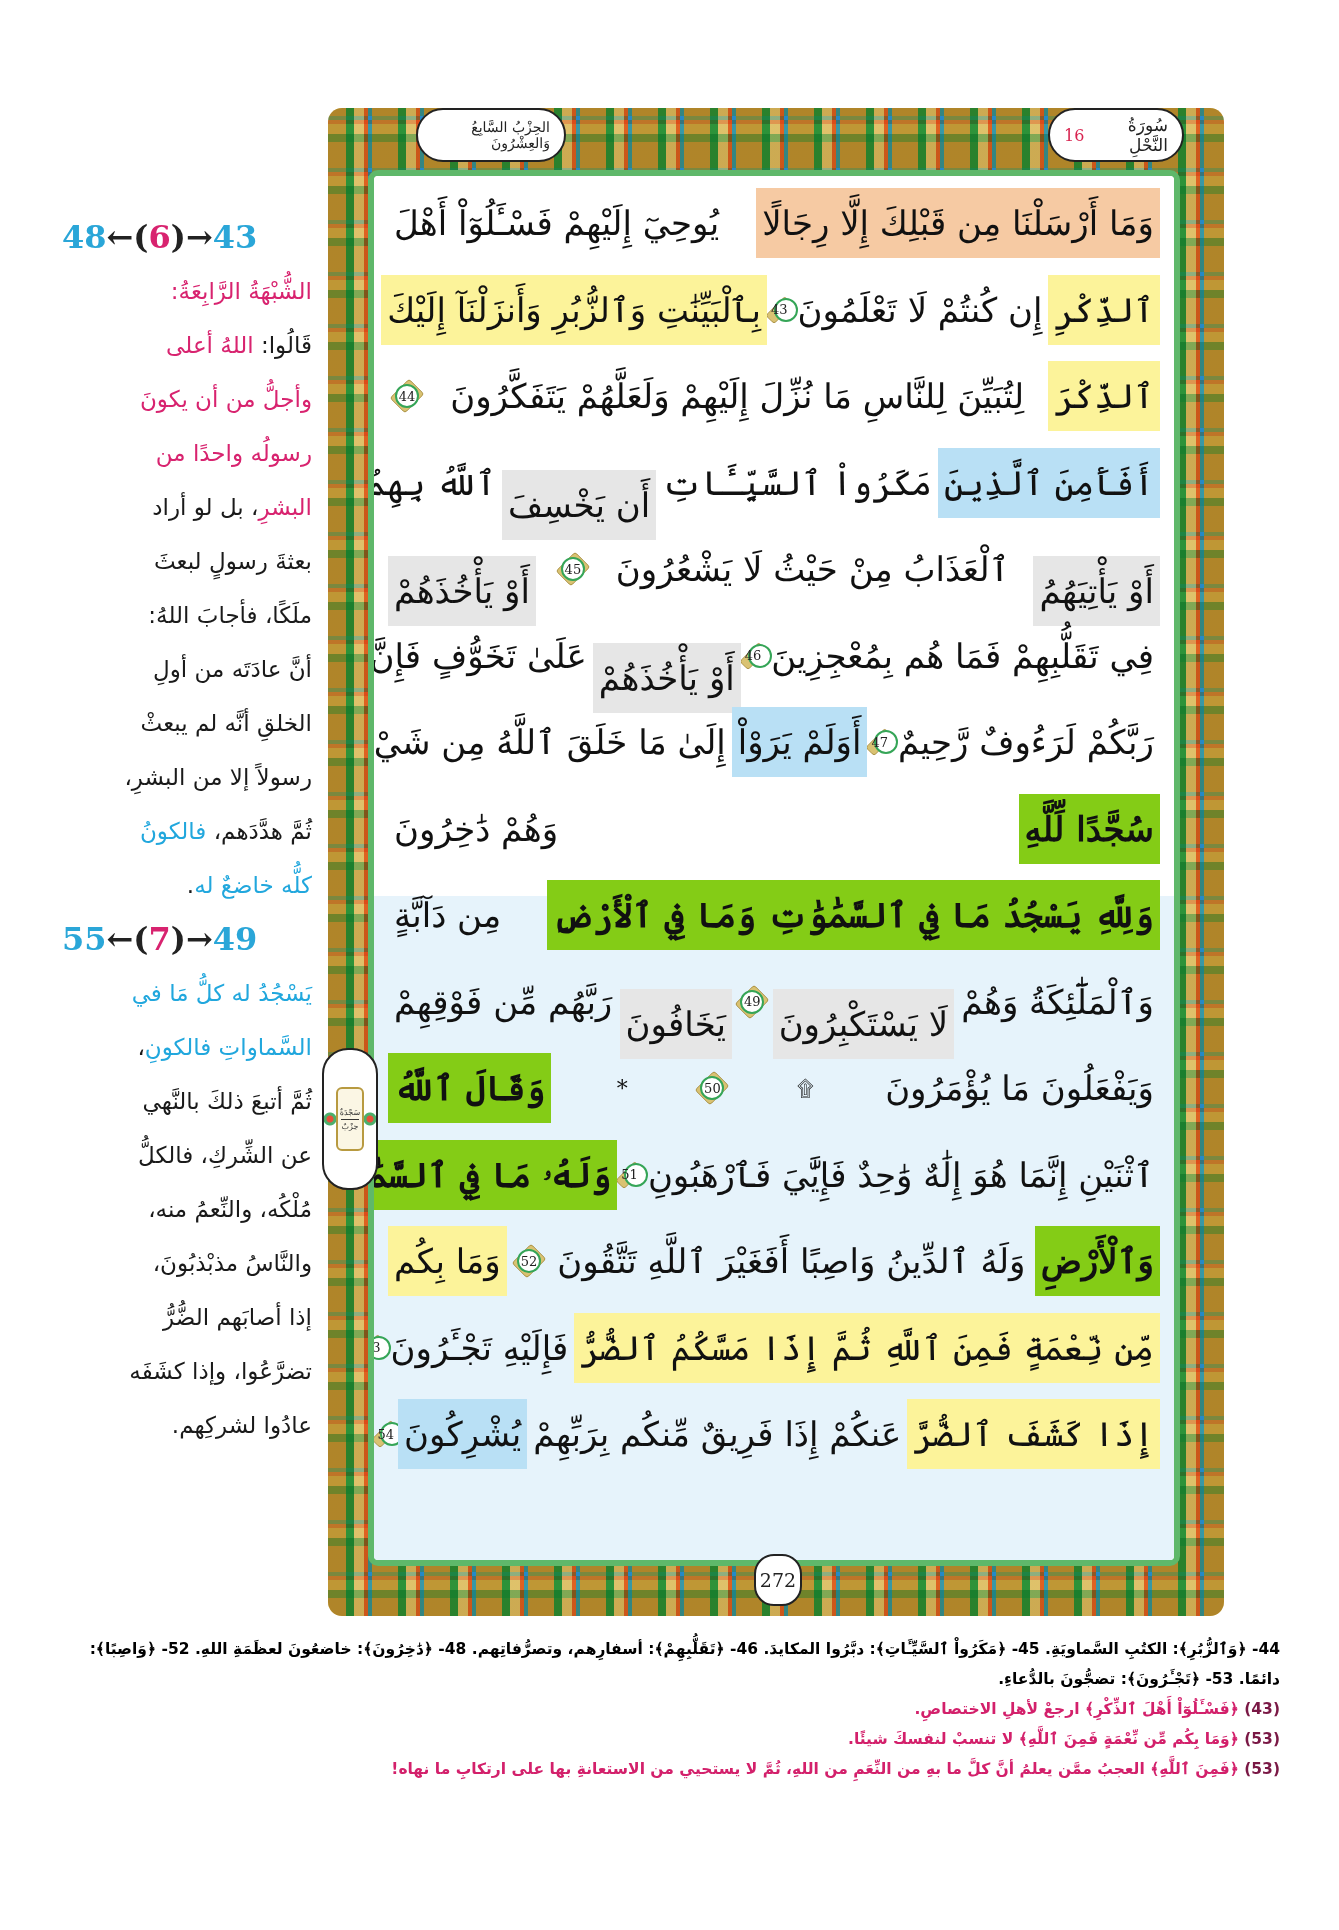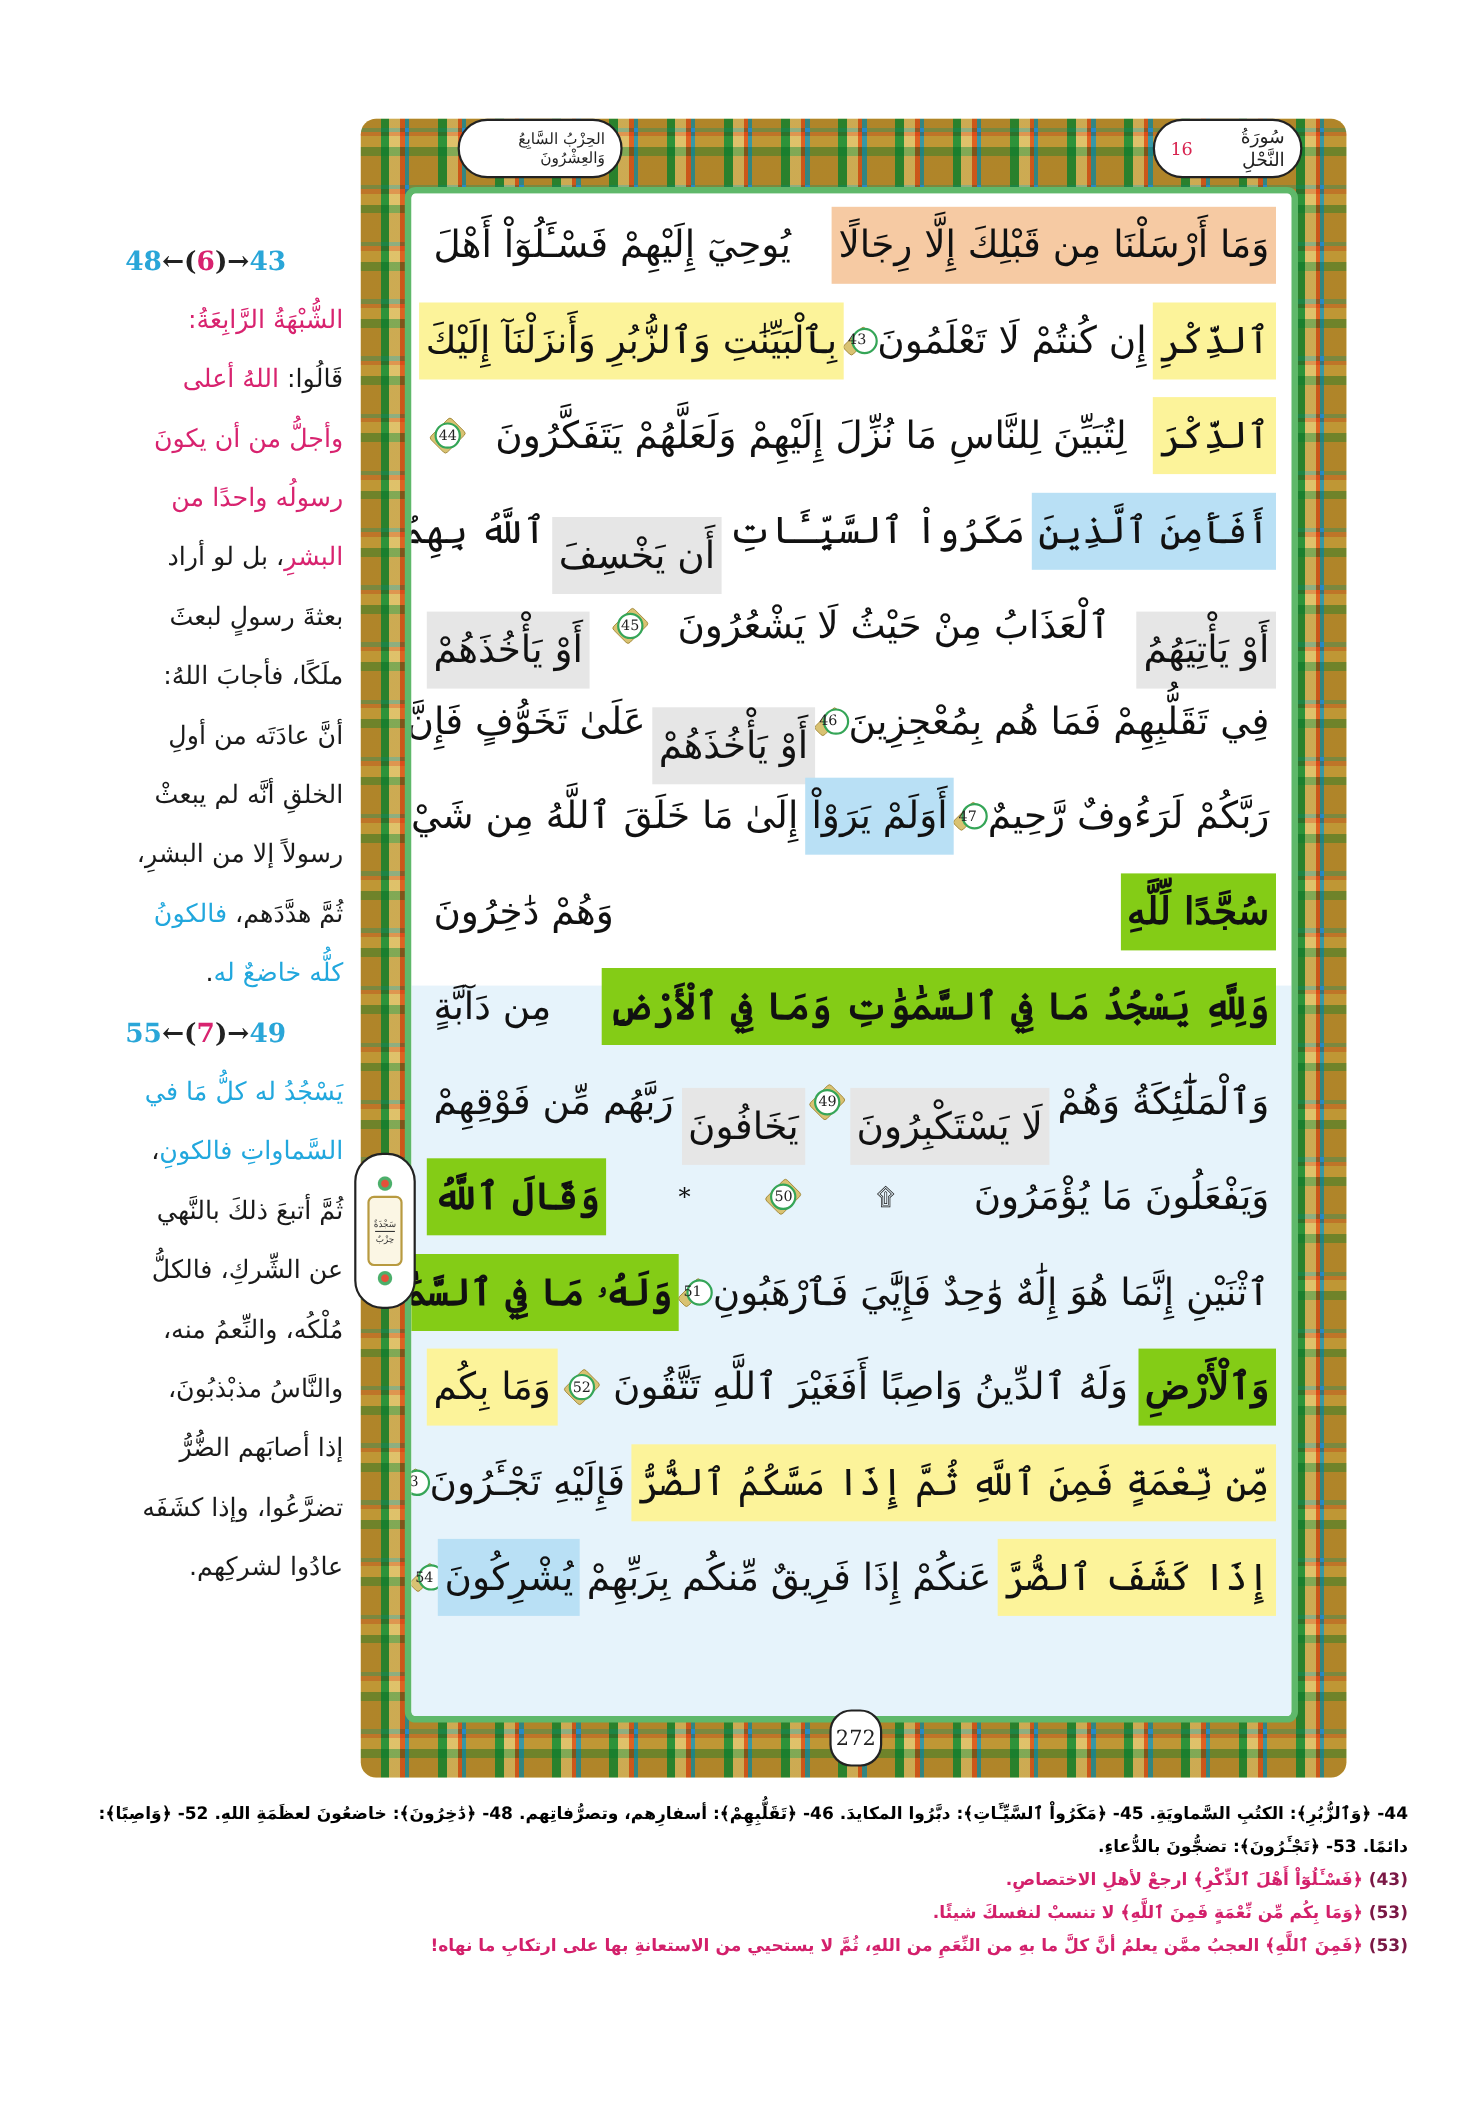--- a/index.html
+++ b/index.html
@@ -33,21 +33,21 @@
   .badge-surah { left:1048px; width:136px; }
   .badge-hizb { left:416px; width:150px; font-size:14px;padding-left:32px; }
   .surah-num { color:#d8234f; font-size:16px; }
   .page-num {
     position:absolute; left:754px; top:1554px; width:44px; height:48px; background:#fff;
     border:2px solid #222; border-radius:20px; z-index:3; display:flex; align-items:center; justify-content:center;
     font-family:"DejaVu Serif", serif; font-size:19px; color:#222;
   }
   .sajda-marker {
     position:absolute; left:322px; top:1048px; width:52px; height:138px; background:#fff;
-    border:2px solid #222; border-radius:26px; z-index:3; display:flex; flex-direction:column; align-items:center; justify-content:center;
+    border:2px solid #222; border-radius:26px; z-index:3; display:flex; flex-direction:row; align-items:center; justify-content:center;
   }
   .sajda-orn { width:28px; height:60px; border:2px solid #b89a40; border-radius:6px; display:flex; flex-direction:column; align-items:center; justify-content:center;
     font-family:"DejaVu Serif", serif; font-size:8px; color:#333; background:#fbf6e4; }
   .sajda-orn .line { width:18px; height:1px; background:#333; margin:2px 0; }
   .sajda-top, .sajda-bot { width:14px; height:22px; background:radial-gradient(circle,#e5503a 0 3px,#4caf6b 4px 6px,transparent 7px); }
 
   
   .quran-top { position:absolute; left:0; top:0; width:100%; height:720px; background:#ffffff; }
   .quran-bottom { position:absolute; left:0; top:720px; width:100%; height:676px; background:#e6f3fb; }
   .qline {
@@ -75,21 +75,21 @@
   }
   .ayah span { position:relative; z-index:2; }
   .star { font-size:22px; margin:0 4px; }
 
   
   .side {
     position:absolute; left:62px; top:210px; width:250px; direction:rtl;
     font-family:"DejaVu Sans", sans-serif; font-size:23px; color:#1a1a1a; text-align:justify;
   }
   .side .row { height:54px; line-height:54px; white-space:nowrap; }
-  .range { direction:ltr; text-align:center; font-family:"DejaVu Serif", serif; font-weight:bold; font-size:24px; }
+  .range { direction:ltr; text-align:left; font-family:"DejaVu Serif", serif; font-weight:bold; font-size:32px; }
   .range .n { color:#2aa6d8; }
   .range .p { color:#d8236f; }
   .range .a { color:#222; }
   .pink { color:#d8236f; }
   .cyan { color:#21a7dd; }
 
   
   .notes { position:absolute; left:80px; top:1634px; width:1200px; direction:rtl; font-family:"DejaVu Sans", sans-serif; font-weight:bold; }
   .notes .vocab { color:#000000; font-size:15.5px; line-height:30px; }
   .notes .tip { color:#d3206b; font-size:15.5px; line-height:30px; }

